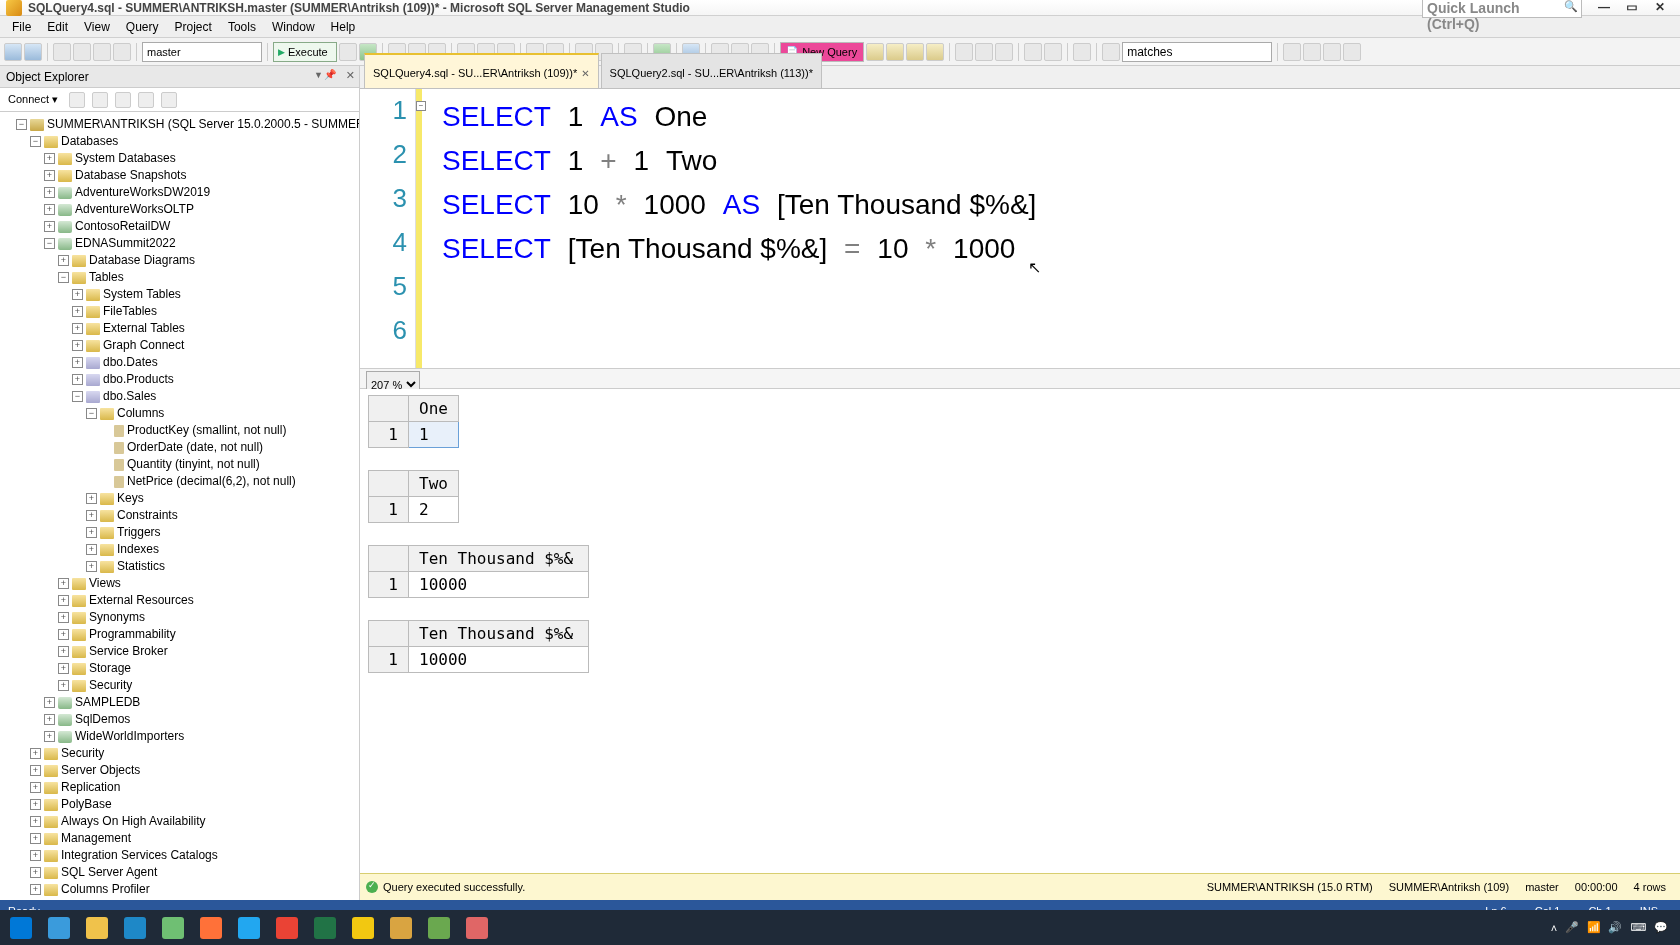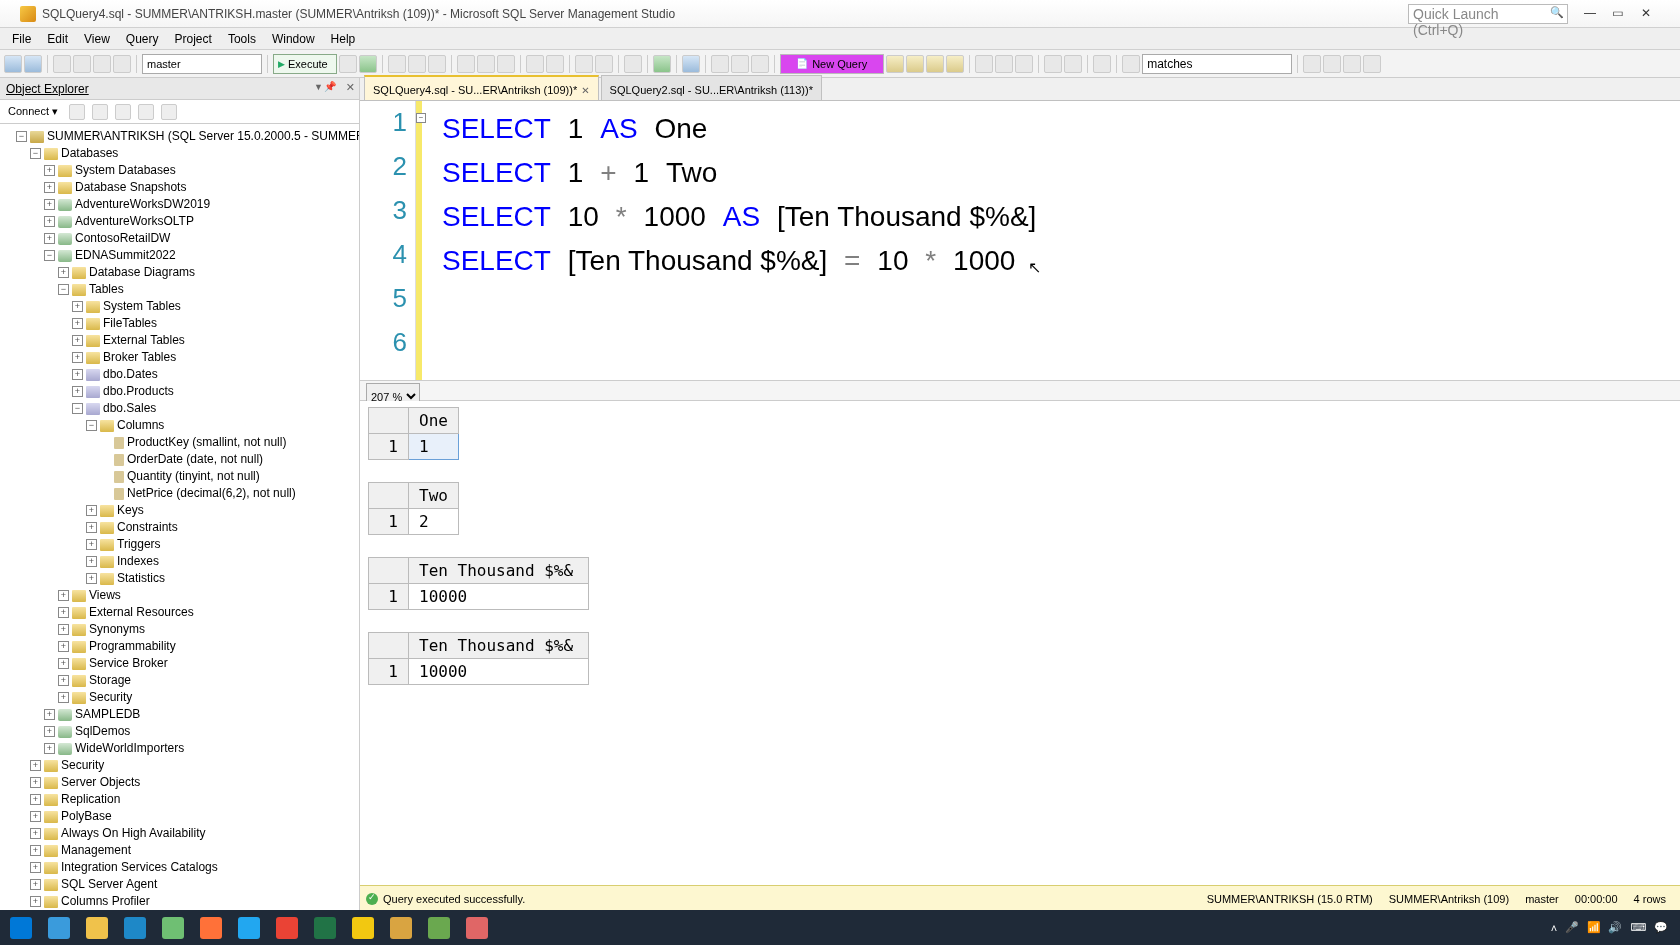--- a/index.html
+++ b/index.html
@@ -1,19 +1,19 @@
 <!DOCTYPE html>
 <html><head>
 <meta charset="utf-8">
 <style>
 * { box-sizing: border-box; margin: 0; padding: 0; font-family: "Segoe UI", Tahoma, sans-serif; }
 body { width: 1680px; height: 945px; background: #fff; overflow: hidden; font-size: 12px; color: #000; position: relative; }
 
 
-.titlebar { height: 28px; background: linear-gradient(#fff,#f5f5f5); display: flex; align-items: center; padding: 0 20px; border-bottom: 1px solid #d0d0d0; }
+.titlebar { height: 16px; background: linear-gradient(#fff,#f5f5f5); display: flex; align-items: center; padding: 0 6px; border-bottom: 1px solid #d0d0d0; font-weight: bold; }
 .titlebar .app-icon { width: 16px; height: 16px; margin-right: 6px; background: linear-gradient(135deg,#f7c845,#d88a14); border-radius: 2px; }
 .titlebar .title { flex: 1; font-size: 12px; color: #444; }
 .quicklaunch { width: 160px; height: 20px; border: 1px solid #bbb; font-size: 14px; padding: 1px 18px 1px 4px; color: #888; margin-right: 8px; background: #fff; position: relative; }
 .quicklaunch::after { content: "🔍"; position: absolute; right: 3px; top: 1px; font-size: 11px; color: #666; }
 .winbtns { display: flex; }
 .winbtn { width: 28px; height: 20px; text-align: center; line-height: 18px; color: #333; font-size: 12px; cursor: pointer; }
 
 
 .menubar { height: 22px; background: #efefef; display: flex; align-items: center; padding: 0 4px; border-bottom: 1px solid #d0d0d0; font-size: 12px; }
 .menubar span { padding: 2px 8px; cursor: pointer; }
@@ -21,30 +21,30 @@
 
 .toolbar { height: 28px; background: #f3f3f3; border-bottom: 1px solid #ccc; display: flex; align-items: center; padding: 0 4px; gap: 2px; }
 .tbtn { width: 18px; height: 18px; background: #e8e8e8; border: 1px solid #ccc; border-radius: 2px; display: inline-block; }
 .tbtn.g { background: linear-gradient(#c6e6c6,#8bc48b); }
 .tbtn.b { background: linear-gradient(#d6e6f6,#9bbbdb); }
 .tbtn.y { background: linear-gradient(#f6eec6,#dbcb8b); }
 .tsep { width: 1px; height: 18px; background: #ccc; margin: 0 3px; }
 .db-combo { width: 120px; height: 20px; border: 1px solid #aaa; font-size: 11px; padding: 1px 4px; background: #fff; }
 .exec-btn { height: 20px; border: 1px solid #8a8; background: #eef8ee; padding: 0 8px 0 4px; font-size: 11px; display: flex; align-items: center; gap: 3px; }
 .exec-btn::before { content: "▶"; color: #2a6; font-size: 9px; }
-.newq-btn { height: 20px; border: 1px solid #bbb; background: #d946ef; padding: 0 16px; font-size: 11px; display: flex; align-items: center; gap: 3px; }
+.newq-btn { height: 20px; border: 1px solid #bbb; background: #ec4899; padding: 0 6px; font-size: 11px; display: flex; align-items: center; gap: 3px; }
 .newq-btn::before { content: "📄"; font-size: 10px; }
 .matches-combo { width: 150px; height: 20px; border: 1px solid #aaa; font-size: 12px; padding: 1px 4px; background: #fff; }
 
 
 .main { display: flex; height: 834px; }
 
 
 .oe { width: 360px; border-right: 1px solid #ccc; display: flex; flex-direction: column; background: #fff; }
-.oe-header { height: 22px; background: #e8e8e8; border-bottom: 1px solid #ccc; display: flex; align-items: center; padding: 0 6px; font-size: 12px; position: relative; text-decoration: underline; }
+.oe-header { height: 22px; background: #e8e8e8; border-bottom: 1px solid #ccc; display: flex; align-items: center; padding: 0 6px; font-size: 12px; position: relative; }
 .oe-header .pin { position: absolute; right: 22px; top: 3px; font-size: 10px; color: #666; }
 .oe-header .x { position: absolute; right: 4px; top: 3px; font-size: 11px; color: #666; cursor: pointer; }
 .oe-header .dd { position: absolute; right: 36px; top: 4px; font-size: 9px; color: #666; }
 .oe-tools { height: 24px; border-bottom: 1px solid #ccc; display: flex; align-items: center; padding: 0 4px; gap: 7px; font-size: 11px; }
 .oe-tools .connect { padding: 1px 4px; }
 .oe-tools .t { width: 16px; height: 16px; background: #eee; border: 1px solid #ccc; border-radius: 2px; }
 .tree { flex: 1; overflow: auto; padding: 4px 2px; font-size: 12px; line-height: 17px; }
 .tree ul { list-style: none; padding-left: 14px; }
 .tree li { white-space: nowrap; }
 .tree .exp { display: inline-block; width: 11px; height: 11px; border: 1px solid #888; text-align: center; line-height: 9px; font-size: 9px; margin-right: 3px; color: #555; background:#fff; cursor: pointer; vertical-align: middle; }
@@ -53,21 +53,21 @@
 .ico.server { background: linear-gradient(#e8d898,#c8a848); }
 .ico.folder { background: linear-gradient(#f7e3a0,#d9b84a); }
 .ico.db { background: linear-gradient(#d4e8d4,#88b888); border-radius: 2px; }
 .ico.table { background: linear-gradient(#d8d8f0,#a8a8d0); }
 .ico.col { background: #d8c898; width:10px; }
 .tree li span.lbl { cursor: pointer; }
 
 
 .editor-area { flex: 1; display: flex; flex-direction: column; position: relative; }
 .doc-tabs { height: 23px; background: #f0f0f0; border-bottom: 1px solid #c0c0c0; display: flex; align-items: flex-end; padding-left: 4px; }
-.doc-tab { height: 25px; padding: 3px 8px 0 8px; font-size: 11px; border: 1px solid #c0c0c0; border-bottom: none; background: #e4e4e4; margin-right: 2px; display: flex; align-items: center; gap: 4px; cursor: pointer; }
+.doc-tab { height: 35px; padding: 3px 8px 0 8px; font-size: 11px; border: 1px solid #c0c0c0; border-bottom: none; background: #e4e4e4; margin-right: 2px; display: flex; align-items: center; gap: 4px; cursor: pointer; }
 .doc-tab.active { background: #fff6d8; border-top: 2px solid #e8c030; }
 .doc-tab .x { font-size: 10px; color: #666; }
 .side-tabs { position: absolute; right: 0; top: 23px; width: 20px; display:flex; flex-direction:column; }
 .side-tab { writing-mode: vertical-rl; background: #e8e8e8; border: 1px solid #ccc; padding: 6px 2px; font-size: 10px; color: #555; margin-bottom: 2px; cursor: pointer; }
 
 .code-pane { height: 280px; display: flex; background: #fff; border-bottom: 1px solid #ccc; position: relative; }
 .gutter { width: 56px; background: #fff; text-align: right; padding: 6px 8px 0 0; font-family: Consolas, monospace; font-size: 26px; color: #2b91af; border-right: 1px solid #ddd; }
 .gutter div { height: 44px; }
 .change-bar { width: 6px; background: #f7e96a; }
 .code { flex: 1; font-family: Consolas, monospace; font-size: 28px; padding: 6px 20px; line-height: 44px; white-space: pre; overflow: hidden; }
@@ -232,21 +232,21 @@
                 <li><span class="exp">+</span><span class="ico db"></span><span class="lbl">AdventureWorksOLTP</span></li>
                 <li><span class="exp">+</span><span class="ico db"></span><span class="lbl">ContosoRetailDW</span></li>
                 <li><span class="exp">−</span><span class="ico db"></span><span class="lbl">EDNASummit2022</span>
                   <ul>
                     <li><span class="exp">+</span><span class="ico folder"></span><span class="lbl">Database Diagrams</span></li>
                     <li><span class="exp">−</span><span class="ico folder"></span><span class="lbl">Tables</span>
                       <ul>
                         <li><span class="exp">+</span><span class="ico folder"></span><span class="lbl">System Tables</span></li>
                         <li><span class="exp">+</span><span class="ico folder"></span><span class="lbl">FileTables</span></li>
                         <li><span class="exp">+</span><span class="ico folder"></span><span class="lbl">External Tables</span></li>
-                        <li><span class="exp">+</span><span class="ico folder"></span><span class="lbl">Broker Tables</span></li>
+                        <li><span class="exp">+</span><span class="ico folder"></span><span class="lbl">Graph Connect</span></li>
                         <li><span class="exp">+</span><span class="ico table"></span><span class="lbl">dbo.Dates</span></li>
                         <li><span class="exp">+</span><span class="ico table"></span><span class="lbl">dbo.Products</span></li>
                         <li><span class="exp">−</span><span class="ico table"></span><span class="lbl">dbo.Sales</span>
                           <ul>
                             <li><span class="exp">−</span><span class="ico folder"></span><span class="lbl">Columns</span>
                               <ul>
                                 <li><span class="noexp"></span><span class="ico col"></span><span class="lbl">ProductKey (smallint, not null)</span></li>
                                 <li><span class="noexp"></span><span class="ico col"></span><span class="lbl">OrderDate (date, not null)</span></li>
                                 <li><span class="noexp"></span><span class="ico col"></span><span class="lbl">Quantity (tinyint, not null)</span></li>
                                 <li><span class="noexp"></span><span class="ico col"></span><span class="lbl">NetPrice (decimal(6,2), not null)</span></li>

